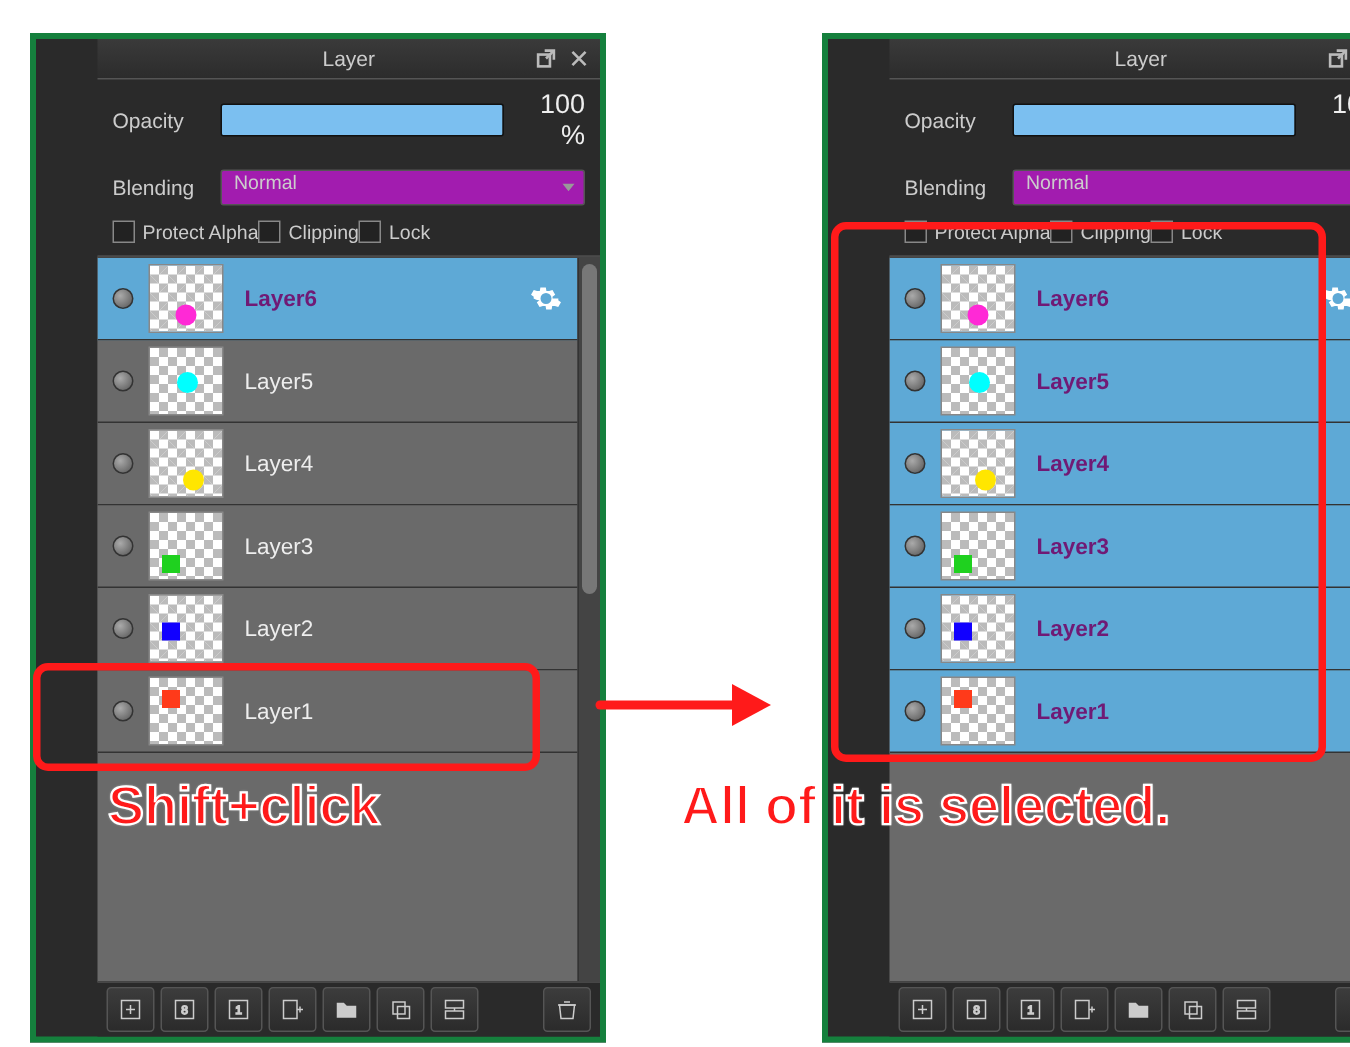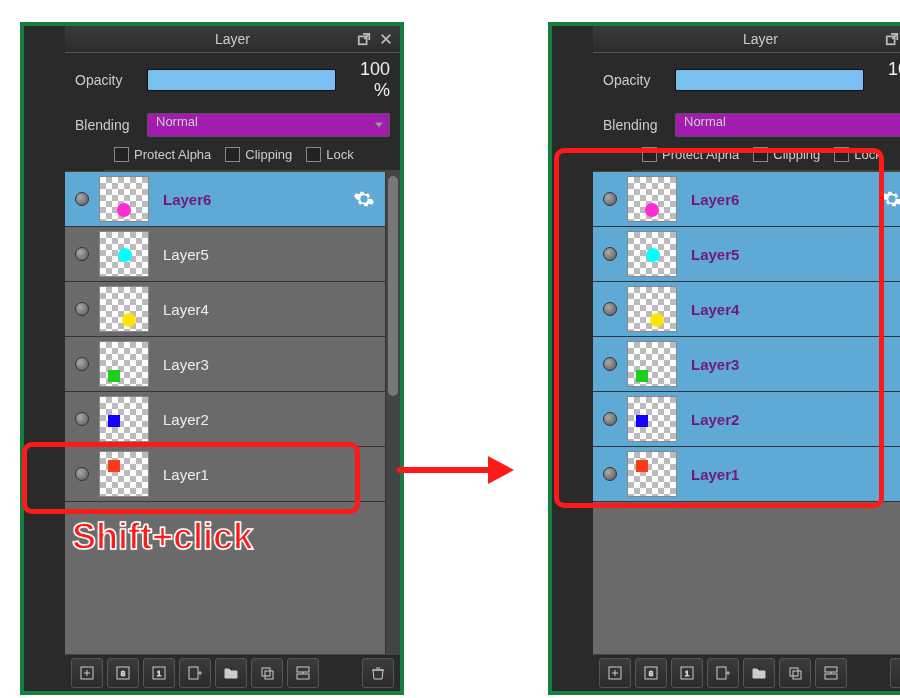--- a/index.html
+++ b/index.html
@@ -93,24 +93,22 @@
   }
   .select .chev {
     position: absolute; right: 6px; top: 50%; transform: translateY(-50%);
     width: 0; height: 0; border-left: 4px solid transparent; border-right: 4px solid transparent;
     border-top: 5px solid #999;
   }
 
   
   .check-row {
     display: flex;
-    gap: 14px;
     padding: 4px 10px 8px 10px;
     border-bottom: 1px solid #444;
-    margin-left: 39px;
   }
   .chk {
     display: flex; align-items: center; gap: 5px;
     color: #ccc; font-size: 13px;
     cursor: pointer;
   }
   .chk .box {
     width: 13px; height: 13px; border: 1px solid #888; background: #222;
   }
 
@@ -562,20 +560,21 @@
             <path d="M2 5h12M6 3h4" stroke="#ccc"></path>
           </svg>
         </div>
       </div>
     </div>
 
   <div class="red-box" style="left:22px; top:442px; width:328px; height:62px;"></div>
   <div class="annotation-text" style="left:60px; top:516px;margin-left:12px;">Shift+click</div>
 
   <div class="red-box" style="left:554px; top:148px; width:320px; height:350px;"></div>
+  <div class="annotation-text" style="left:454px; top:516px;">All of it is selected.</div>
 
   <div class="arrow">
     <svg viewBox="0 0 120 40">
       <line x1="4" y1="20" x2="96" y2="20" stroke="#ff1a1a" stroke-width="6" stroke-linecap="round"></line>
       <polygon points="92,6 118,20 92,34" fill="#ff1a1a"></polygon>
     </svg>
   </div>
 </div>
 
 </body></html>

